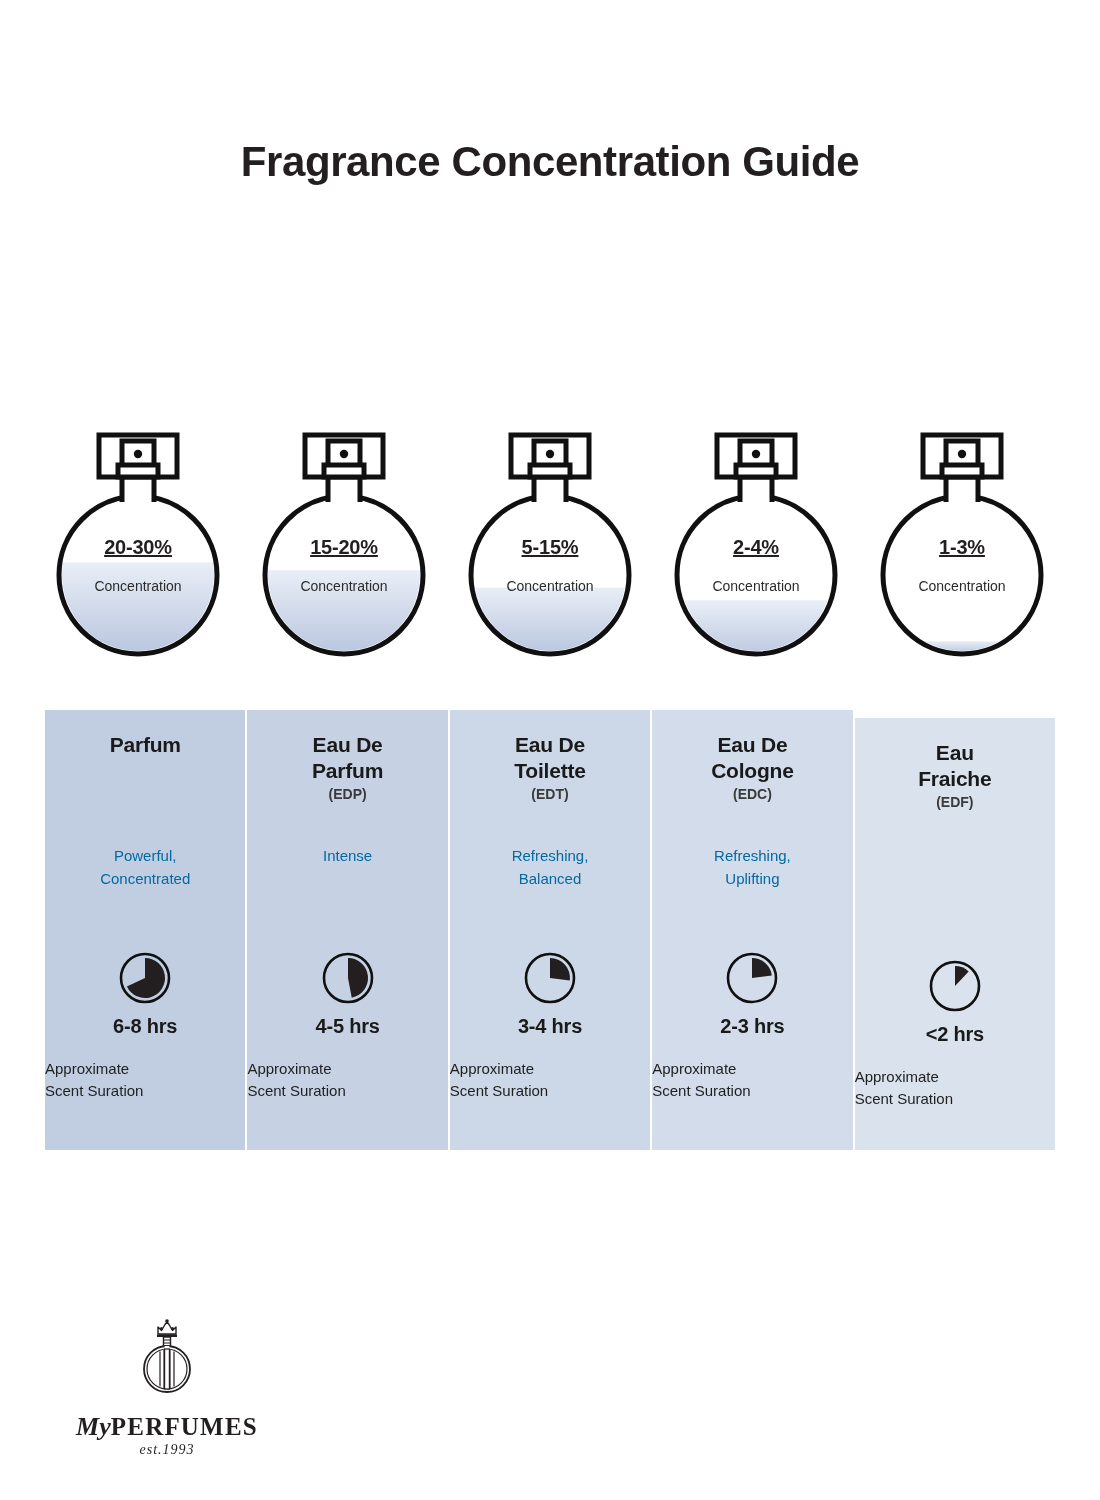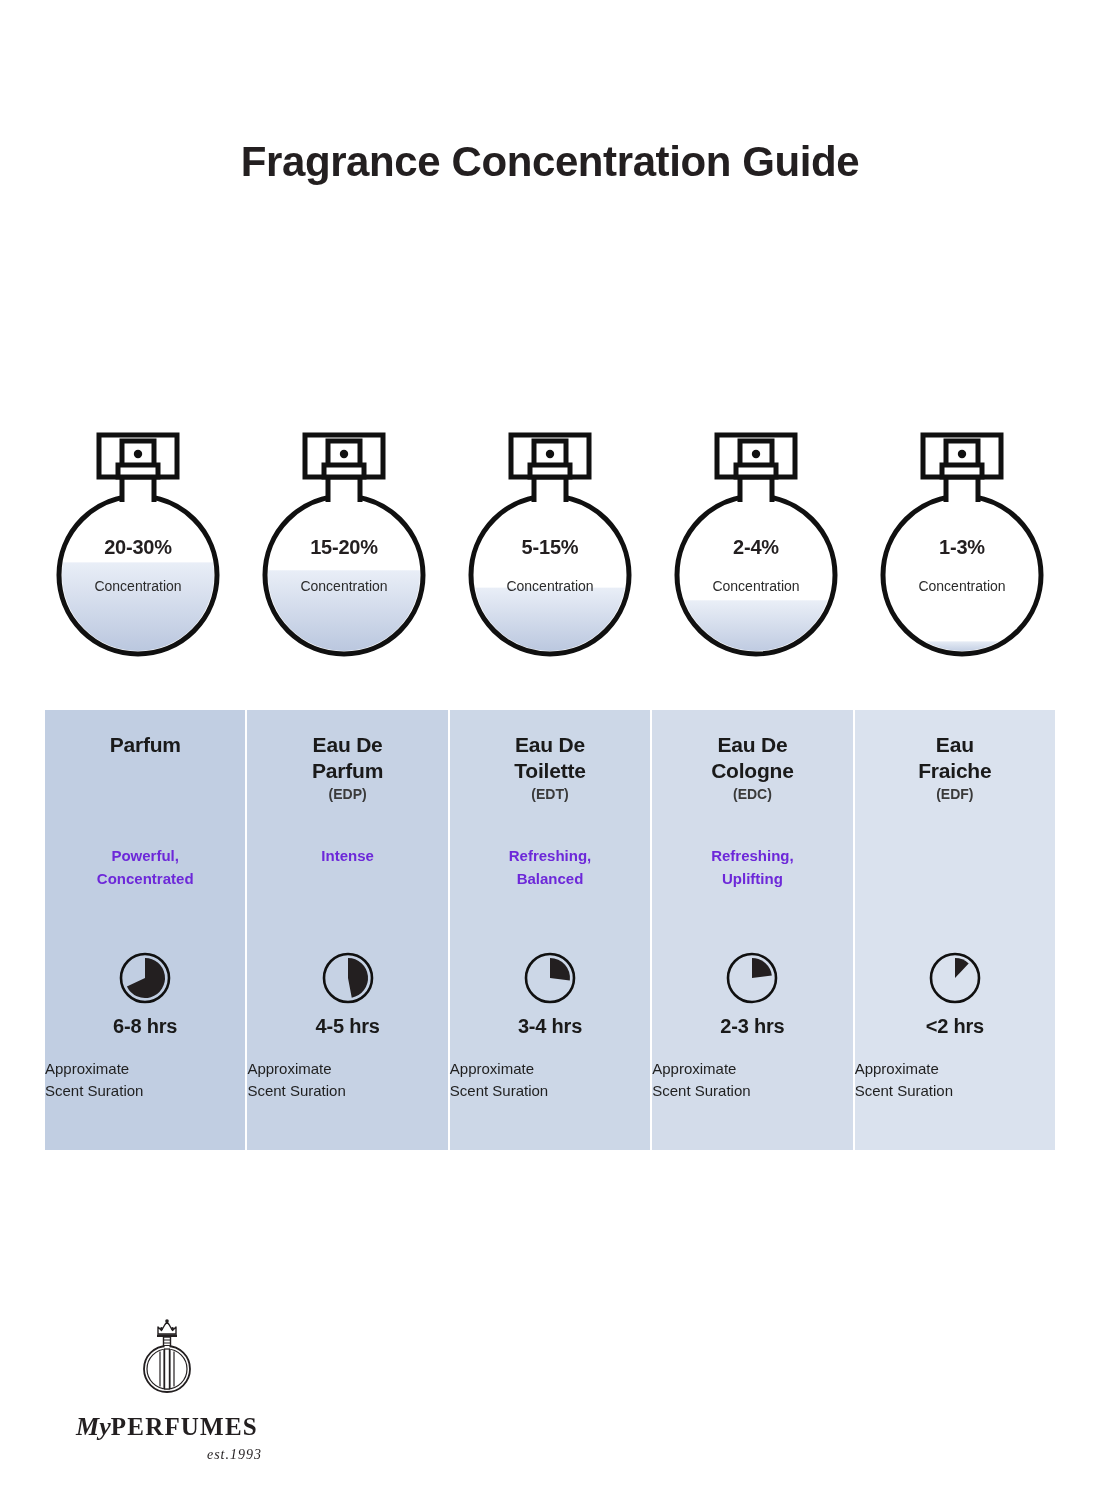--- a/index.html
+++ b/index.html
@@ -56,20 +56,21 @@
   .bottle-pct {
     position: absolute;
     top: 104px;
     left: 0; right: 0;
     text-align: center;
     font-size: 20px;
     font-weight: 800;
     color: #231f20;
     letter-spacing: -0.2px;
     pointer-events: none;
+    text-decoration: underline;
   }
   .bottle-sub {
     position: absolute;
     top: 146px;
     left: 0; right: 0;
     text-align: center;
     font-size: 14px;
     font-weight: 400;
     color: #2b2b2b;
     pointer-events: none;
@@ -109,22 +110,22 @@
     text-align: left;
     margin-top: 2px;
     min-height: 20px;
   }
   .card-desc {
     position: absolute;
     top: 135px;
     left: 0; right: 0;
     text-align: center;
     font-size: 15px;
-    font-weight: 700;
-    color: #6d28d9;
+    font-weight: 400;
+    color: #0369a1;
     line-height: 1.5;
     padding: 0 6px;
   }
   .pie-wrap {
     position: absolute;
     top: 240px;
     left: 0; right: 0;
     display: flex;
     justify-content: center;
   }
@@ -167,27 +168,25 @@
     letter-spacing: 1.2px;
     color: #231f20;
     white-space: nowrap;
   }
   #logo-wordmark .my {
     font-style: italic;
     letter-spacing: 0px;
     font-size: 26px;
   }
   #logo-est {
-    margin-top: 5px;
     font-family: "Liberation Serif", serif;
     font-style: italic;
     font-size: 14px;
     letter-spacing: 1px;
     color: #231f20;
-    text-align: right;
   }
 </style>
 </head>
 <body>
 
 <div id="page">
 
   <h1 id="title">Fragrance Concentration Guide</h1>
 
   <div id="bottles">
@@ -359,21 +358,21 @@
         <div class="card-desc">Refreshing,<br>Uplifting</div>
         <div class="pie-wrap">
           <svg width="56" height="56" viewBox="0 0 56 56">
             <circle cx="28" cy="28" r="24" fill="none" stroke="#101010" stroke-width="2.6"></circle>
             <path d="M 28 28 L 28 8 A 20 20 0 0 1 47.84 25.49 Z" fill="#231f20"></path>
           </svg>
         </div>
         <div class="card-hours">2-3 hrs</div>
         <div class="card-duration">Approximate<br>Scent Suration</div>
       </div>
-      <div class="card" style="background: rgb(218, 226, 238);">
+      <div class="card" style="background: rgb(218, 226, 238); margin-top: 8px;">
         <div class="card-name">Eau<br>Fraiche</div>
         <div class="card-abbr">(EDF)</div>
         <div class="pie-wrap">
           <svg width="56" height="56" viewBox="0 0 56 56">
             <circle cx="28" cy="28" r="24" fill="none" stroke="#101010" stroke-width="2.6"></circle>
             <path d="M 28 28 L 28 8 A 20 20 0 0 1 41.69 13.42 Z" fill="#231f20"></path>
           </svg>
         </div>
         <div class="card-hours">&lt;2 hrs</div>
         <div class="card-duration">Approximate<br>Scent Suration</div>

